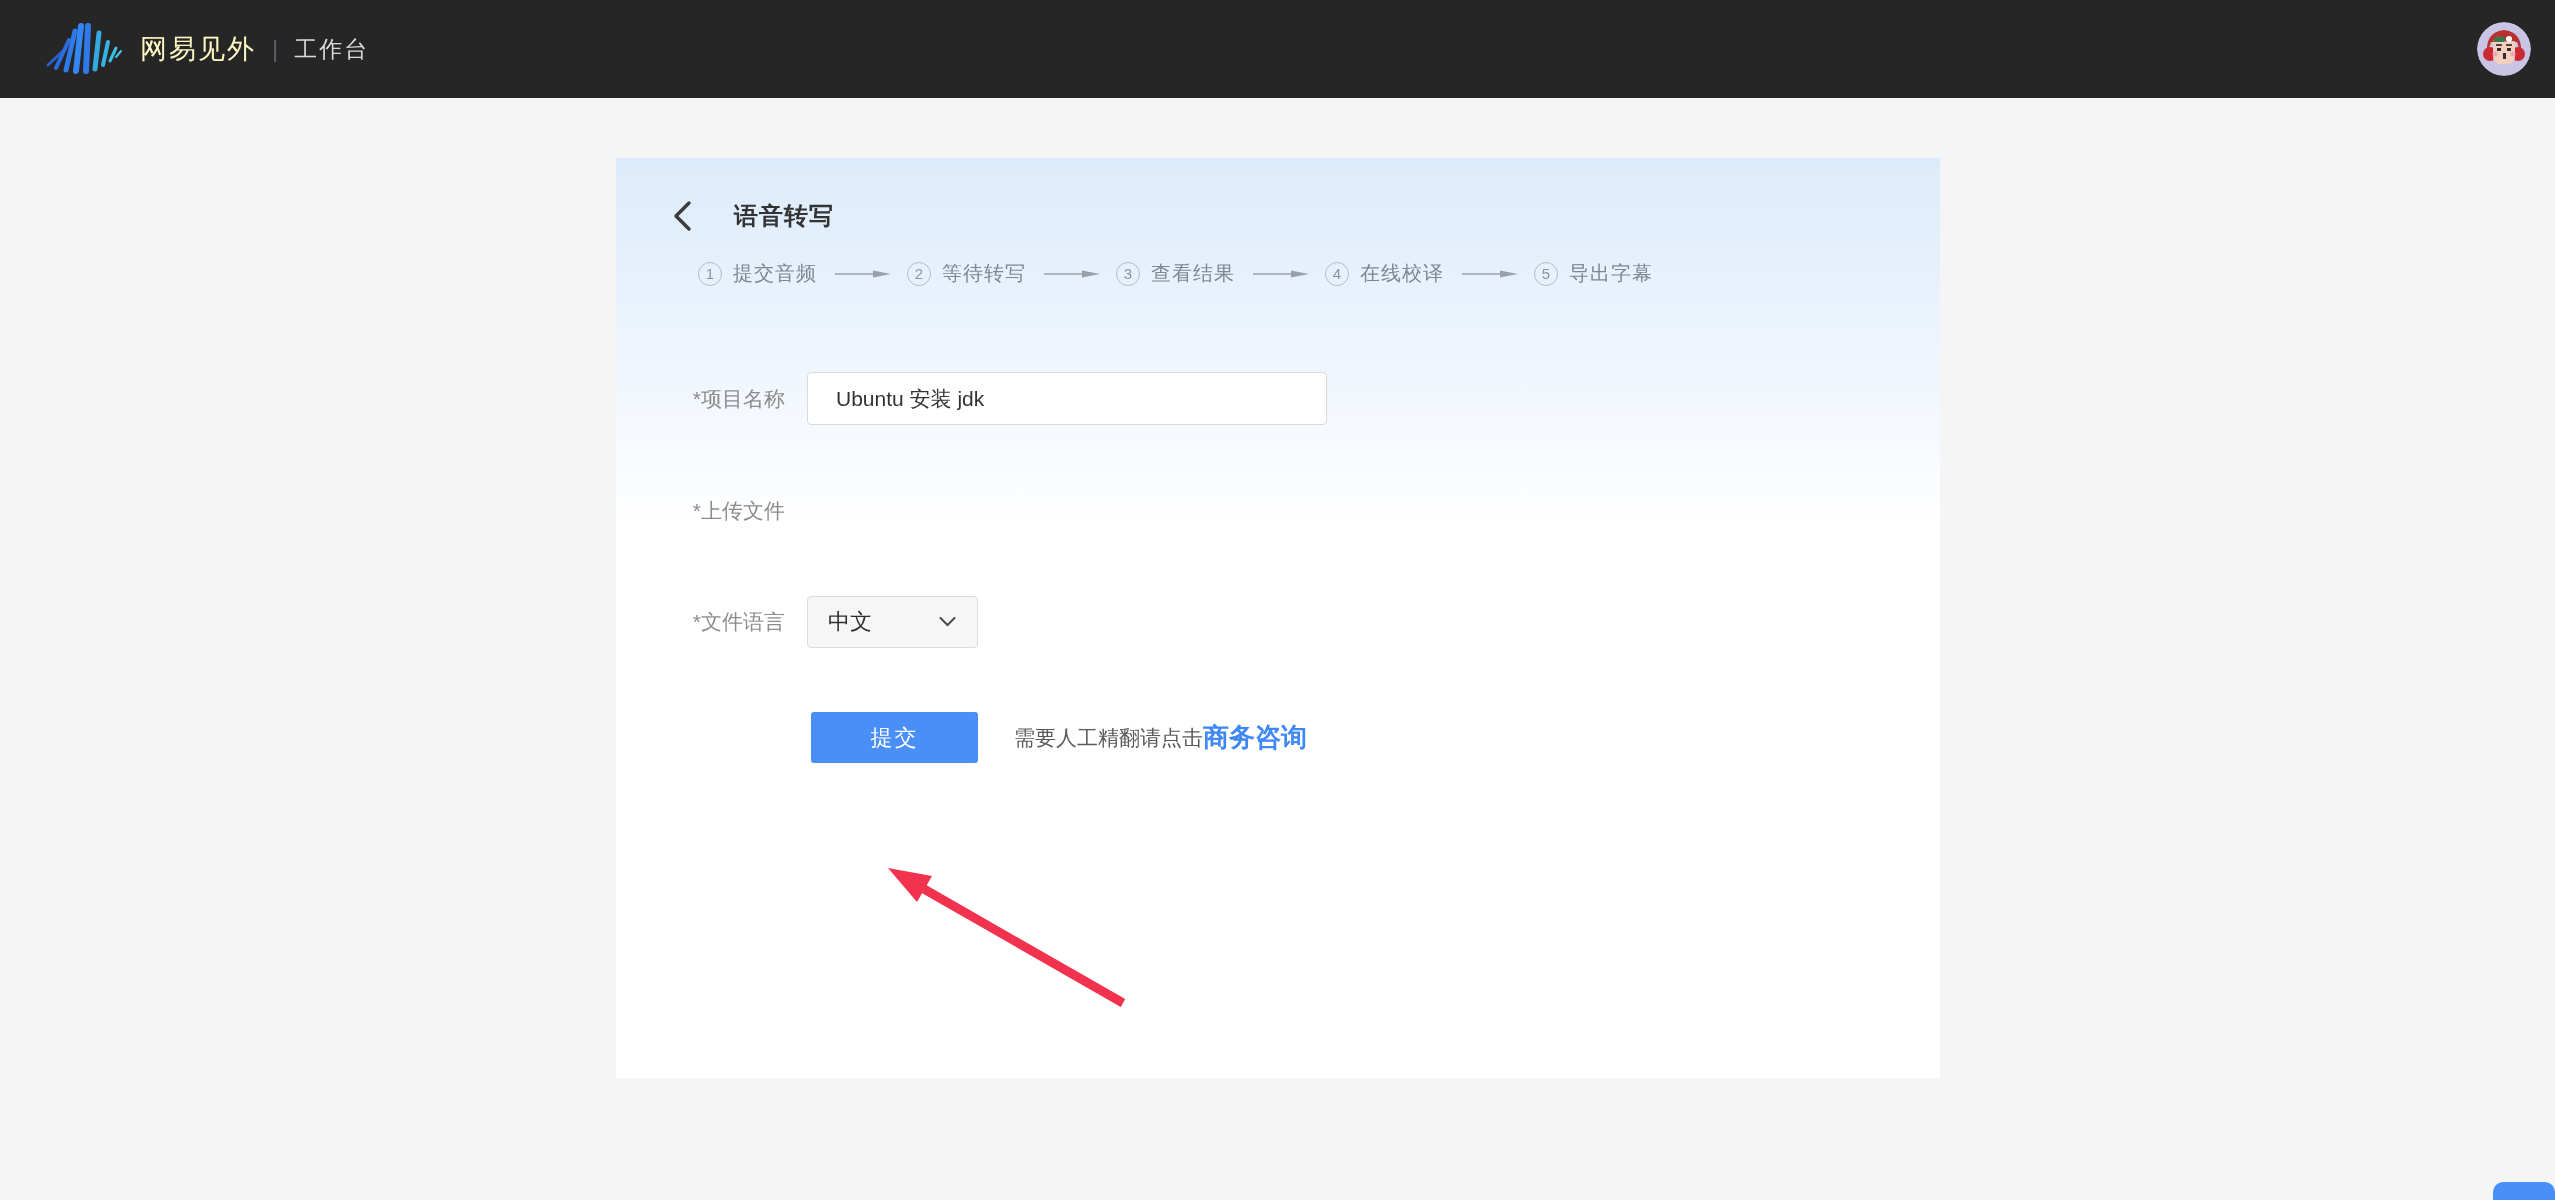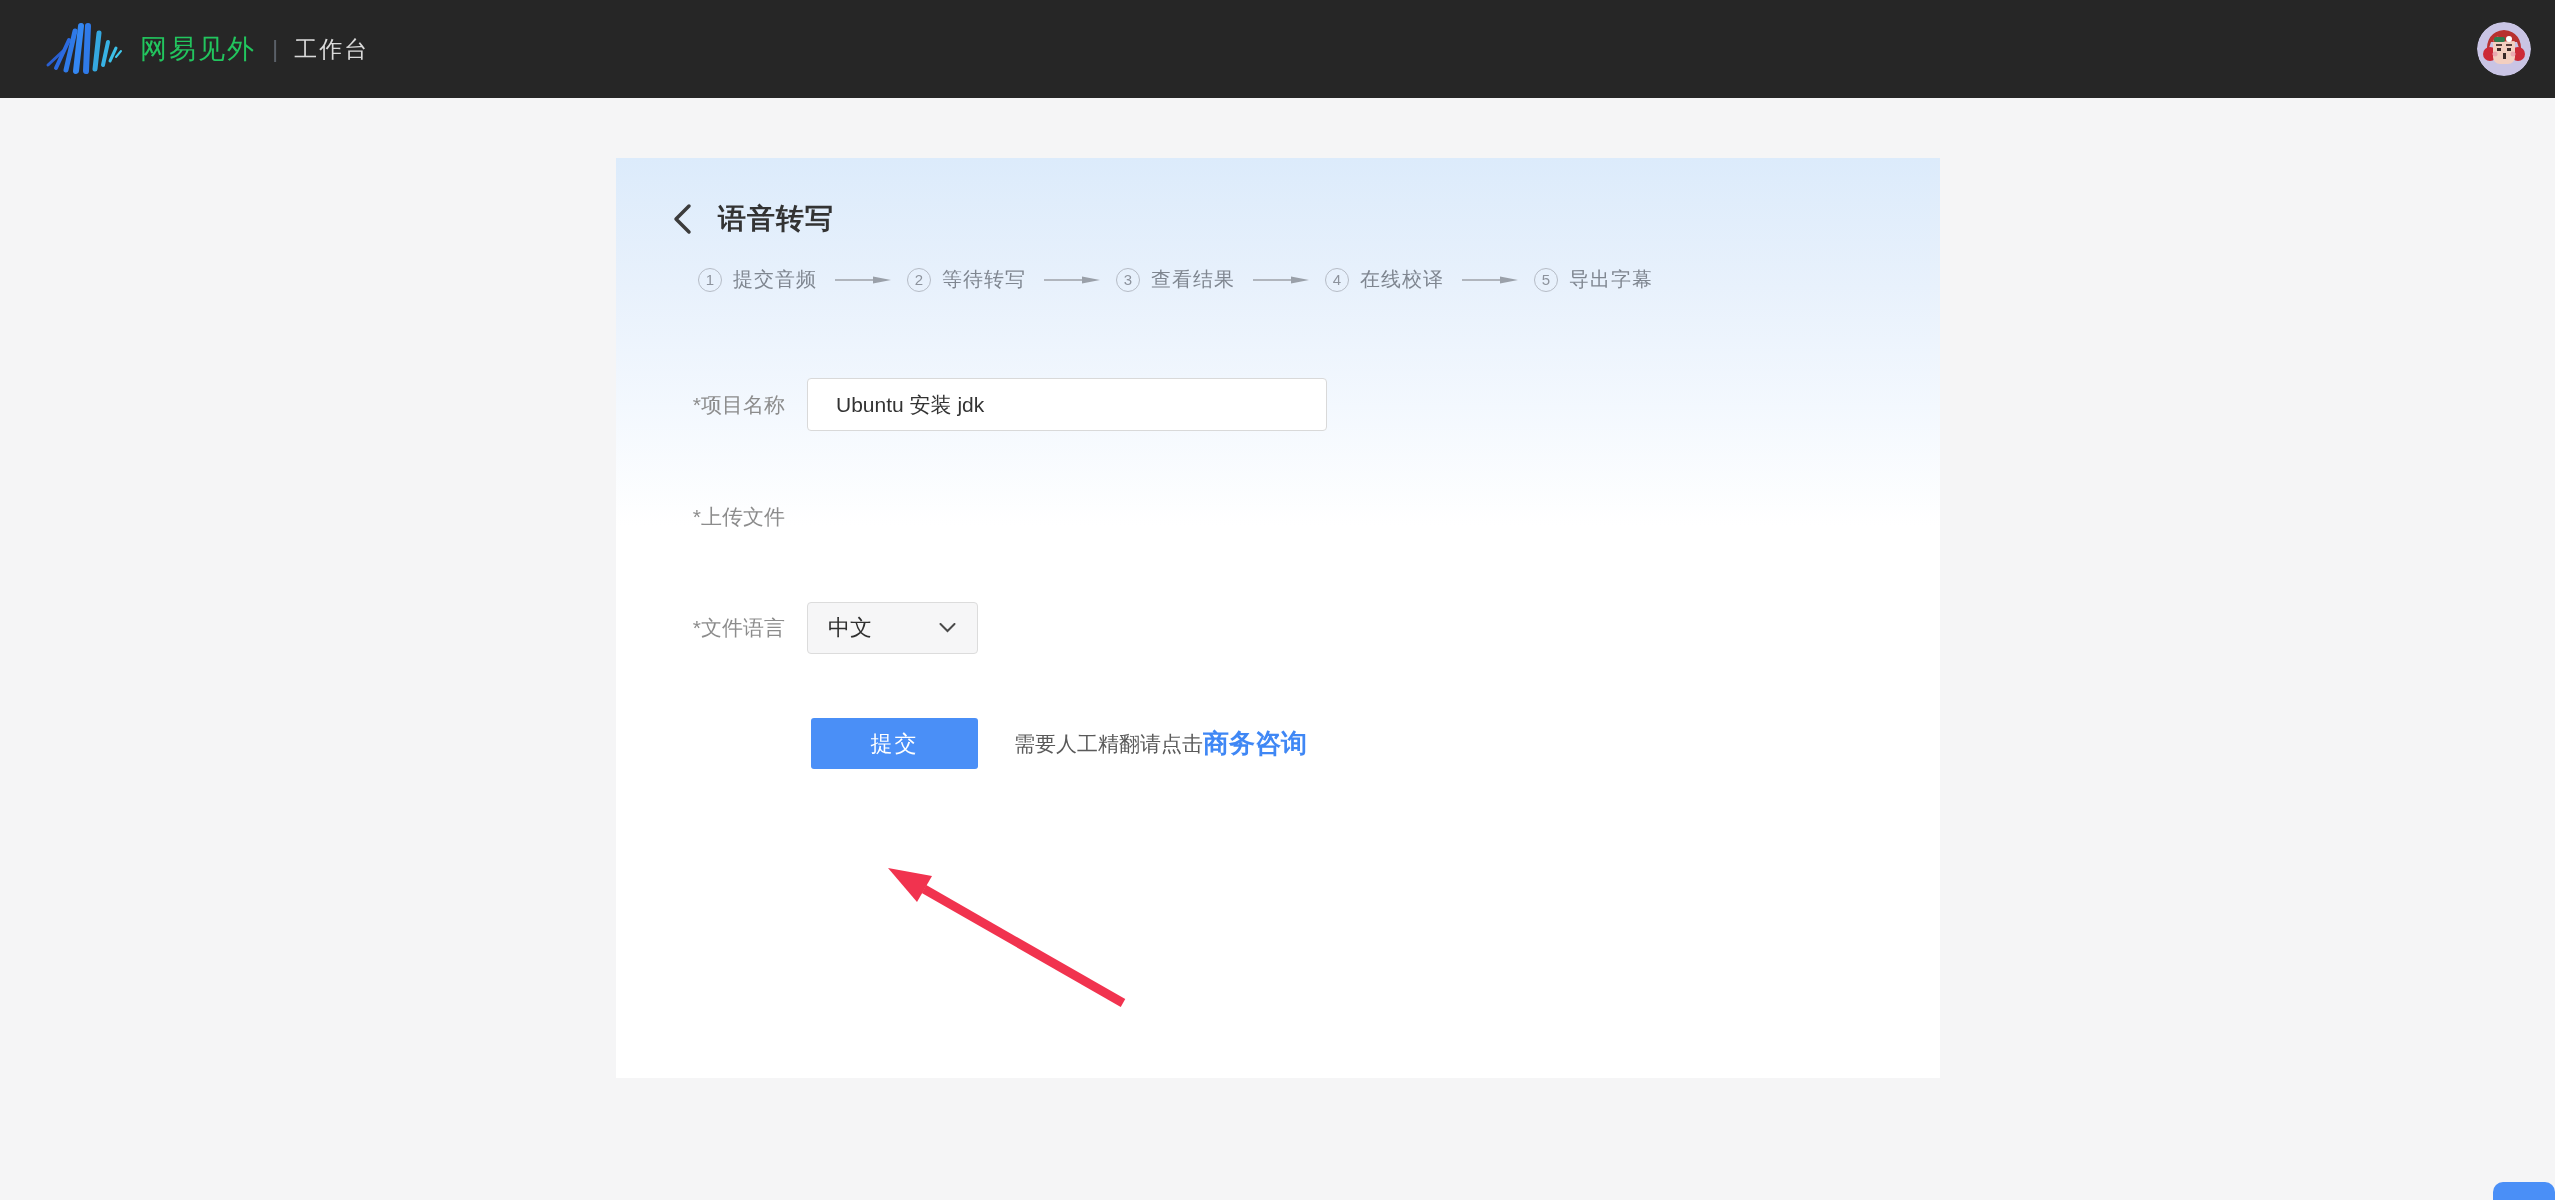--- a/index.html
+++ b/index.html
@@ -4,34 +4,34 @@
 <style>
   * { margin:0; padding:0; box-sizing:border-box; }
   html,body { width:2555px; height:1200px; overflow:hidden;
     font-family:"Liberation Sans","DejaVu Sans",sans-serif; }
   .page { position:relative; width:2555px; height:1200px; background:#f5f5f6; }
 
   
   .topbar { height:98px; background:#262626; display:flex; align-items:center;
     padding:0 24px 0 42px; }
   .brand { display:flex; align-items:center; cursor:pointer; }
-  .brand-name { color:#22c55e; font-size:27px; letter-spacing:2px; margin-left:16px; }
+  .brand-name { color:#fef9c3; font-size:27px; letter-spacing:2px; margin-left:16px; }
   .brand-divider { color:#5a6068; font-size:24px; margin:0 16px; }
   .workspace-name { color:#d9d9d9; font-size:23px; letter-spacing:2px; }
   .topbar-spacer { flex:1; }
   .avatar { width:54px; height:54px; border-radius:50%; overflow:hidden; cursor:pointer; }
 
   
   .content { position:relative; width:100%; height:1102px; background:#f5f5f6; }
   .card { position:absolute; left:616px; top:60px; width:1324px; height:920px;
     background:linear-gradient(180deg,#dcebfb 0%,#e8f1fc 14%,#f3f8fe 27%,#ffffff 40%,#ffffff 100%); }
 
   .title-row { display:flex; align-items:center; padding:42px 0 0 56px; }
   .back-btn { width:26px; height:32px; cursor:pointer; display:flex; align-items:center; }
-  .page-title { font-size:28px; font-weight:700; color:#333333; margin-left:20px; letter-spacing:1px; }
+  .page-title { font-size:24px; font-weight:700; color:#333333; margin-left:36px; letter-spacing:1px; }
 
   .stepper { display:flex; align-items:center; margin:28px 0 0 82px; }
   .step { display:flex; align-items:center; }
   .step-circle { width:24px; height:24px; border:1px solid #b6bcc6; border-radius:50%;
     color:#8d939d; font-size:15px; display:flex; align-items:center; justify-content:center; }
   .step-label { font-size:20px; color:#7f8690; margin-left:11px; letter-spacing:1px; }
   .step-arrow { margin:0 14px 0 18px; display:flex; align-items:center; }
 
   
   .form-row { display:flex; align-items:center; }

